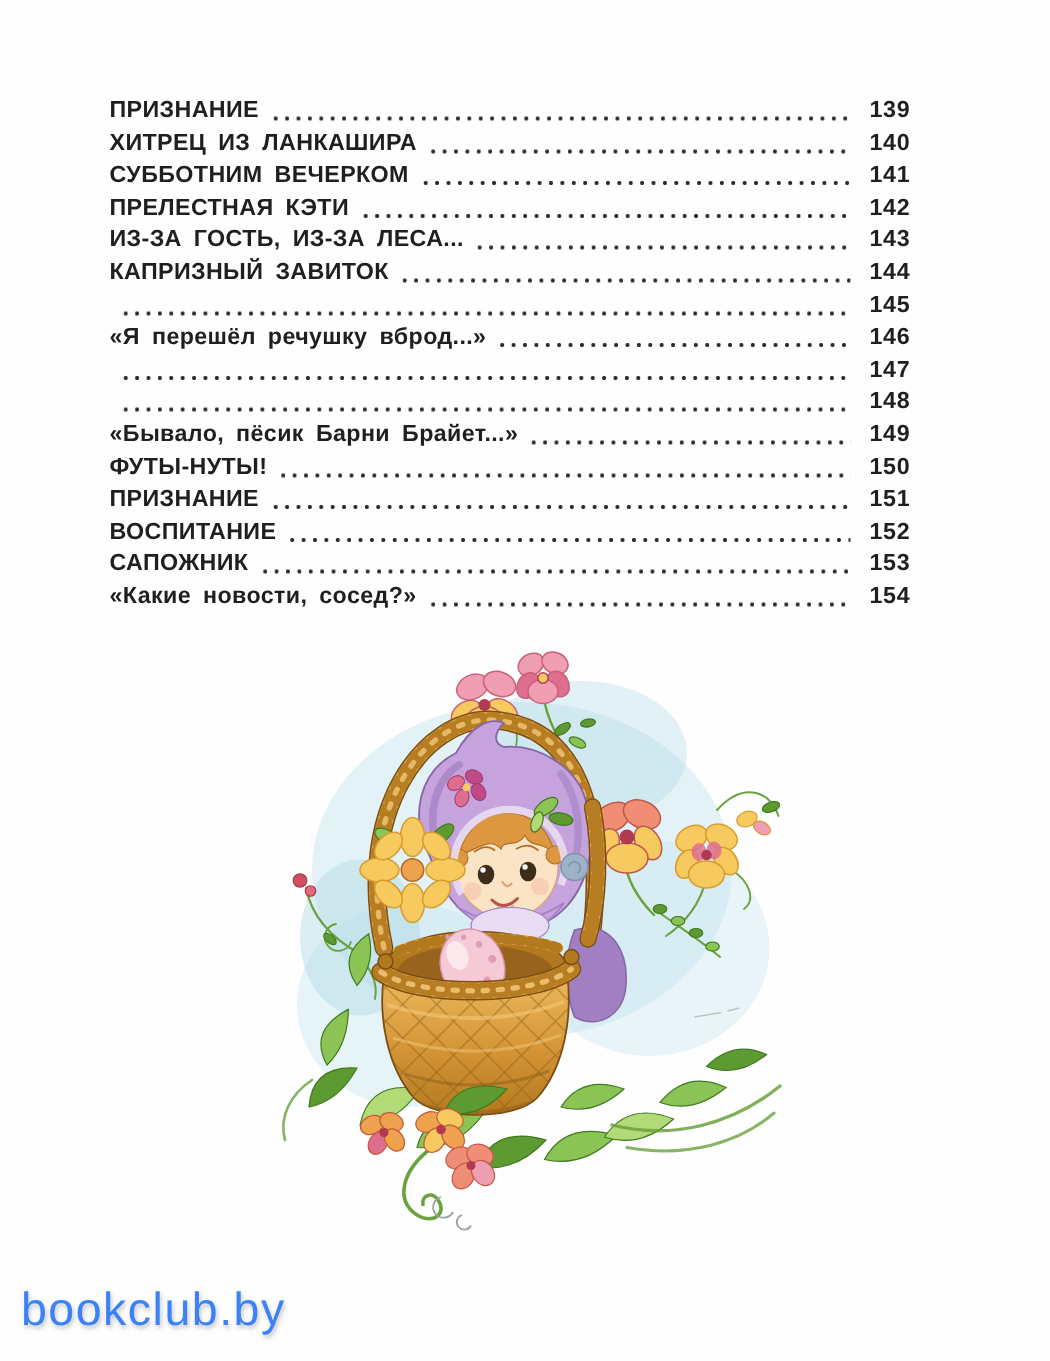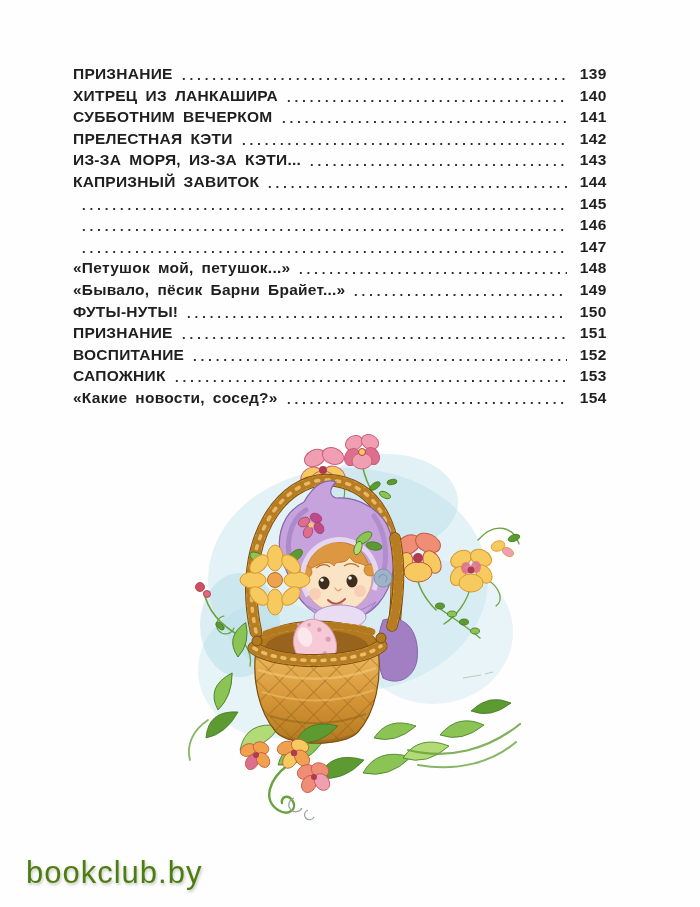--- a/index.html
+++ b/index.html
@@ -19,22 +19,22 @@
   .toc-title{flex:0 0 auto;}
   .leader{
     flex:1 1 auto;align-self:stretch;margin:0 6px 0 7px;
     background-image:radial-gradient(circle, #2d2d2d 1.25px, rgba(0,0,0,0) 1.5px);
     background-size:7.6px 4px;background-repeat:repeat-x;background-position:0 14px;
   }
   .toc-page{flex:0 0 auto;min-width:34px;text-align:right;letter-spacing:0.5px;}
 
   
   .watermark{
-    position:absolute;left:26px;top:855px;font-size:31px;font-weight:400;
-    color:#4d7c0f;letter-spacing:1px;
+    position:absolute;left:14px;top:855px;font-size:31px;font-weight:400;
+    color:#3b82f6;letter-spacing:1px;
     text-shadow:0 0 1px #f2f2f2, 1px 2px 3px rgba(140,140,140,0.5);
   }
 
   
   .illus{position:absolute;left:178px;top:420px;width:350px;height:420px;}
   .c-wash{fill:var(--wash);} .c-washd{fill:var(--washDeep);}
   .s-stem{stroke:var(--stem);fill:none;stroke-linecap:round;}
   .lf{stroke:var(--leafDeep);stroke-width:0.8;}
 </style>
 </head>
@@ -57,43 +57,43 @@
         <span class="toc-title">СУББОТНИМ ВЕЧЕРКОМ</span>
         <span class="leader"></span>
         <span class="toc-page">141</span>
       </div>
       <div class="toc-row">
         <span class="toc-title">ПРЕЛЕСТНАЯ КЭТИ</span>
         <span class="leader"></span>
         <span class="toc-page">142</span>
       </div>
       <div class="toc-row">
-        <span class="toc-title">ИЗ-ЗА МОРЯ, ИЗ-ЗА КЭТИ...</span>
+        <span class="toc-title">ИЗ-ЗА ГОСТЬ, ИЗ-ЗА ЛЕСА...</span>
         <span class="leader"></span>
         <span class="toc-page">143</span>
       </div>
       <div class="toc-row">
         <span class="toc-title">КАПРИЗНЫЙ ЗАВИТОК</span>
         <span class="leader"></span>
         <span class="toc-page">144</span>
       </div>
       <div class="toc-row">
         <span class="leader"></span>
         <span class="toc-page">145</span>
       </div>
       <div class="toc-row">
+        <span class="toc-title">«Я перешёл речушку вброд...»</span>
         <span class="leader"></span>
         <span class="toc-page">146</span>
       </div>
       <div class="toc-row">
         <span class="leader"></span>
         <span class="toc-page">147</span>
       </div>
       <div class="toc-row">
-        <span class="toc-title">«Петушок мой, петушок...»</span>
         <span class="leader"></span>
         <span class="toc-page">148</span>
       </div>
       <div class="toc-row">
         <span class="toc-title">«Бывало, пёсик Барни Брайет...»</span>
         <span class="leader"></span>
         <span class="toc-page">149</span>
       </div>
       <div class="toc-row">
         <span class="toc-title">ФУТЫ-НУТЫ!</span>

